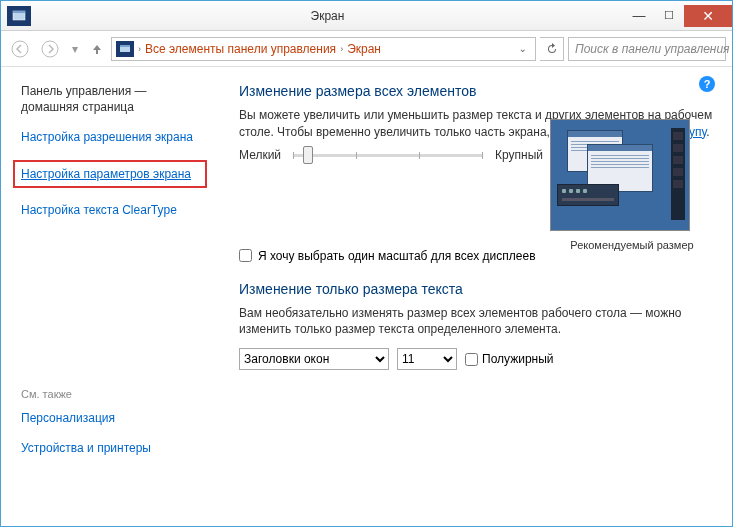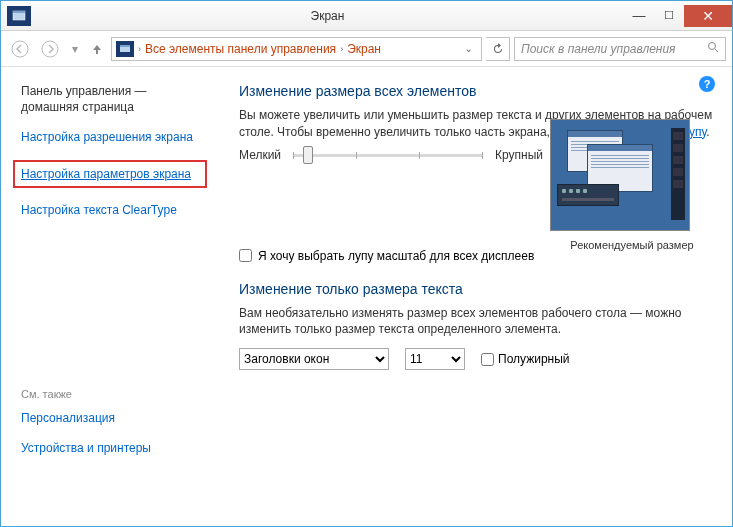--- a/index.html
+++ b/index.html
@@ -19,21 +19,21 @@
 .nav-arrow { width: 26px; height: 26px; border-radius: 50%; display:flex; align-items:center; justify-content:center; color:#999; border:1px solid transparent; }
 .nav-arrow.drop { width:16px; border-radius:0; }
 .nav-up { width:20px; height:20px; display:flex; align-items:center; justify-content:center; color:#666; }
 .addr-bar { flex:1; height:24px; border:1px solid #c0c0c0; display:flex; align-items:center; padding:0 4px; gap:4px; }
 .addr-icon { width:18px; height:16px; background:#1a3a6e; display:flex; align-items:center; justify-content:center; }
 .addr-icon svg{width:12px;height:12px;}
 .addr-sep { color:#666; font-size:9px; }
 .addr-seg { color:#c2410c; font-size:12px; }
 .addr-drop { margin-left:auto; color:#666; font-size:10px; padding:0 4px;}
 .addr-refresh { width:24px; height:24px; border:1px solid #c0c0c0; border-left:none; display:flex;align-items:center;justify-content:center; color:#555;}
-.search-box { width:212px; height:24px; border:1px solid #c0c0c0; display:flex; align-items:center; padding:0 6px; color:#888; gap:6px;}
+.search-box { width:158px; height:24px; border:1px solid #c0c0c0; display:flex; align-items:center; padding:0 6px; color:#888; gap:6px;}
 .search-box input { border:none; outline:none; flex:1; font-size:12px; font-family:inherit; background:transparent;}
 .search-box input::placeholder{color:#888; font-style:italic;}
 .search-icon{color:#888;font-size:12px;}
 
 .content { display:flex; height: calc(527px - 30px - 36px - 2px); }
 .sidebar { width: 210px; padding: 16px 8px 10px 20px; font-size:12px; }
 .sidebar .link { display:block; color:#0066cc; text-decoration:none; margin-bottom:14px; line-height:1.35; cursor:pointer; }
 .sidebar .link.plain { color:#333; }
 .sidebar .link.highlighted { border:2px solid #d33; padding:4px 6px; margin-left:-8px; margin-right:-4px; text-decoration:underline; }
 .sidebar .link.shield-row { display:flex; gap:6px; align-items:flex-start; margin-left:-16px;}
@@ -68,21 +68,21 @@
 .pv3 .dots{display:flex;gap:3px;padding:4px;}
 .pv3 .dots span{width:4px;height:4px;background:#8aa;border-radius:1px;}
 .pv3 .slot{height:3px;background:#556;margin:1px 4px;}
 .pv-strip{position:absolute;right:4px;top:8px;width:14px;height:92px;background:#1a2535;}
 .pv-strip div{height:8px;background:#334; margin:4px 2px;}
 
 .check-row { display:flex; align-items:center; gap:6px; margin-top:84px; font-size:12px;}
 .check-row input{width:13px;height:13px;}
 
 .sec2 { margin-top:18px; }
-.selects-row { display:flex; align-items:center; gap:16px; margin-top:10px;}
+.selects-row { display:flex; align-items:center; gap:8px; margin-top:10px;}
 .selects-row select { height:22px; font-size:12px; border:1px solid #aaa; background:#fff; font-family:inherit;}
 .selects-row .sel1{width:150px;}
 .selects-row .sel2{width:60px;}
 .bold-check{display:flex;align-items:center;gap:4px;}
 </style>
 </head>
 <body>
 
 <div class="titlebar">
   <div class="icon-box">
@@ -220,21 +220,21 @@
               <span></span>
             </div>
             <div class="slot"></div>
           </div>
       </div>
       <div class="preview-cap">Рекомендуемый размер</div>
     </div>
 
     <div class="check-row">
       <input type="checkbox" style="">
-      <span>Я хочу выбрать лупу масштаб для всех дисплеев</span>
+      <span>Я хочу выбрать один масштаб для всех дисплеев</span>
     </div>
 
     <div class="sec2">
       <h1>Изменение только размера текста</h1>
       <p class="desc">Вам необязательно изменять размер всех элементов рабочего стола — можно изменить только размер текста определенного элемента.</p>
       <div class="selects-row">
         <select class="sel1">
           <option>Заголовки окон</option>
         </select>
         <select class="sel2">

